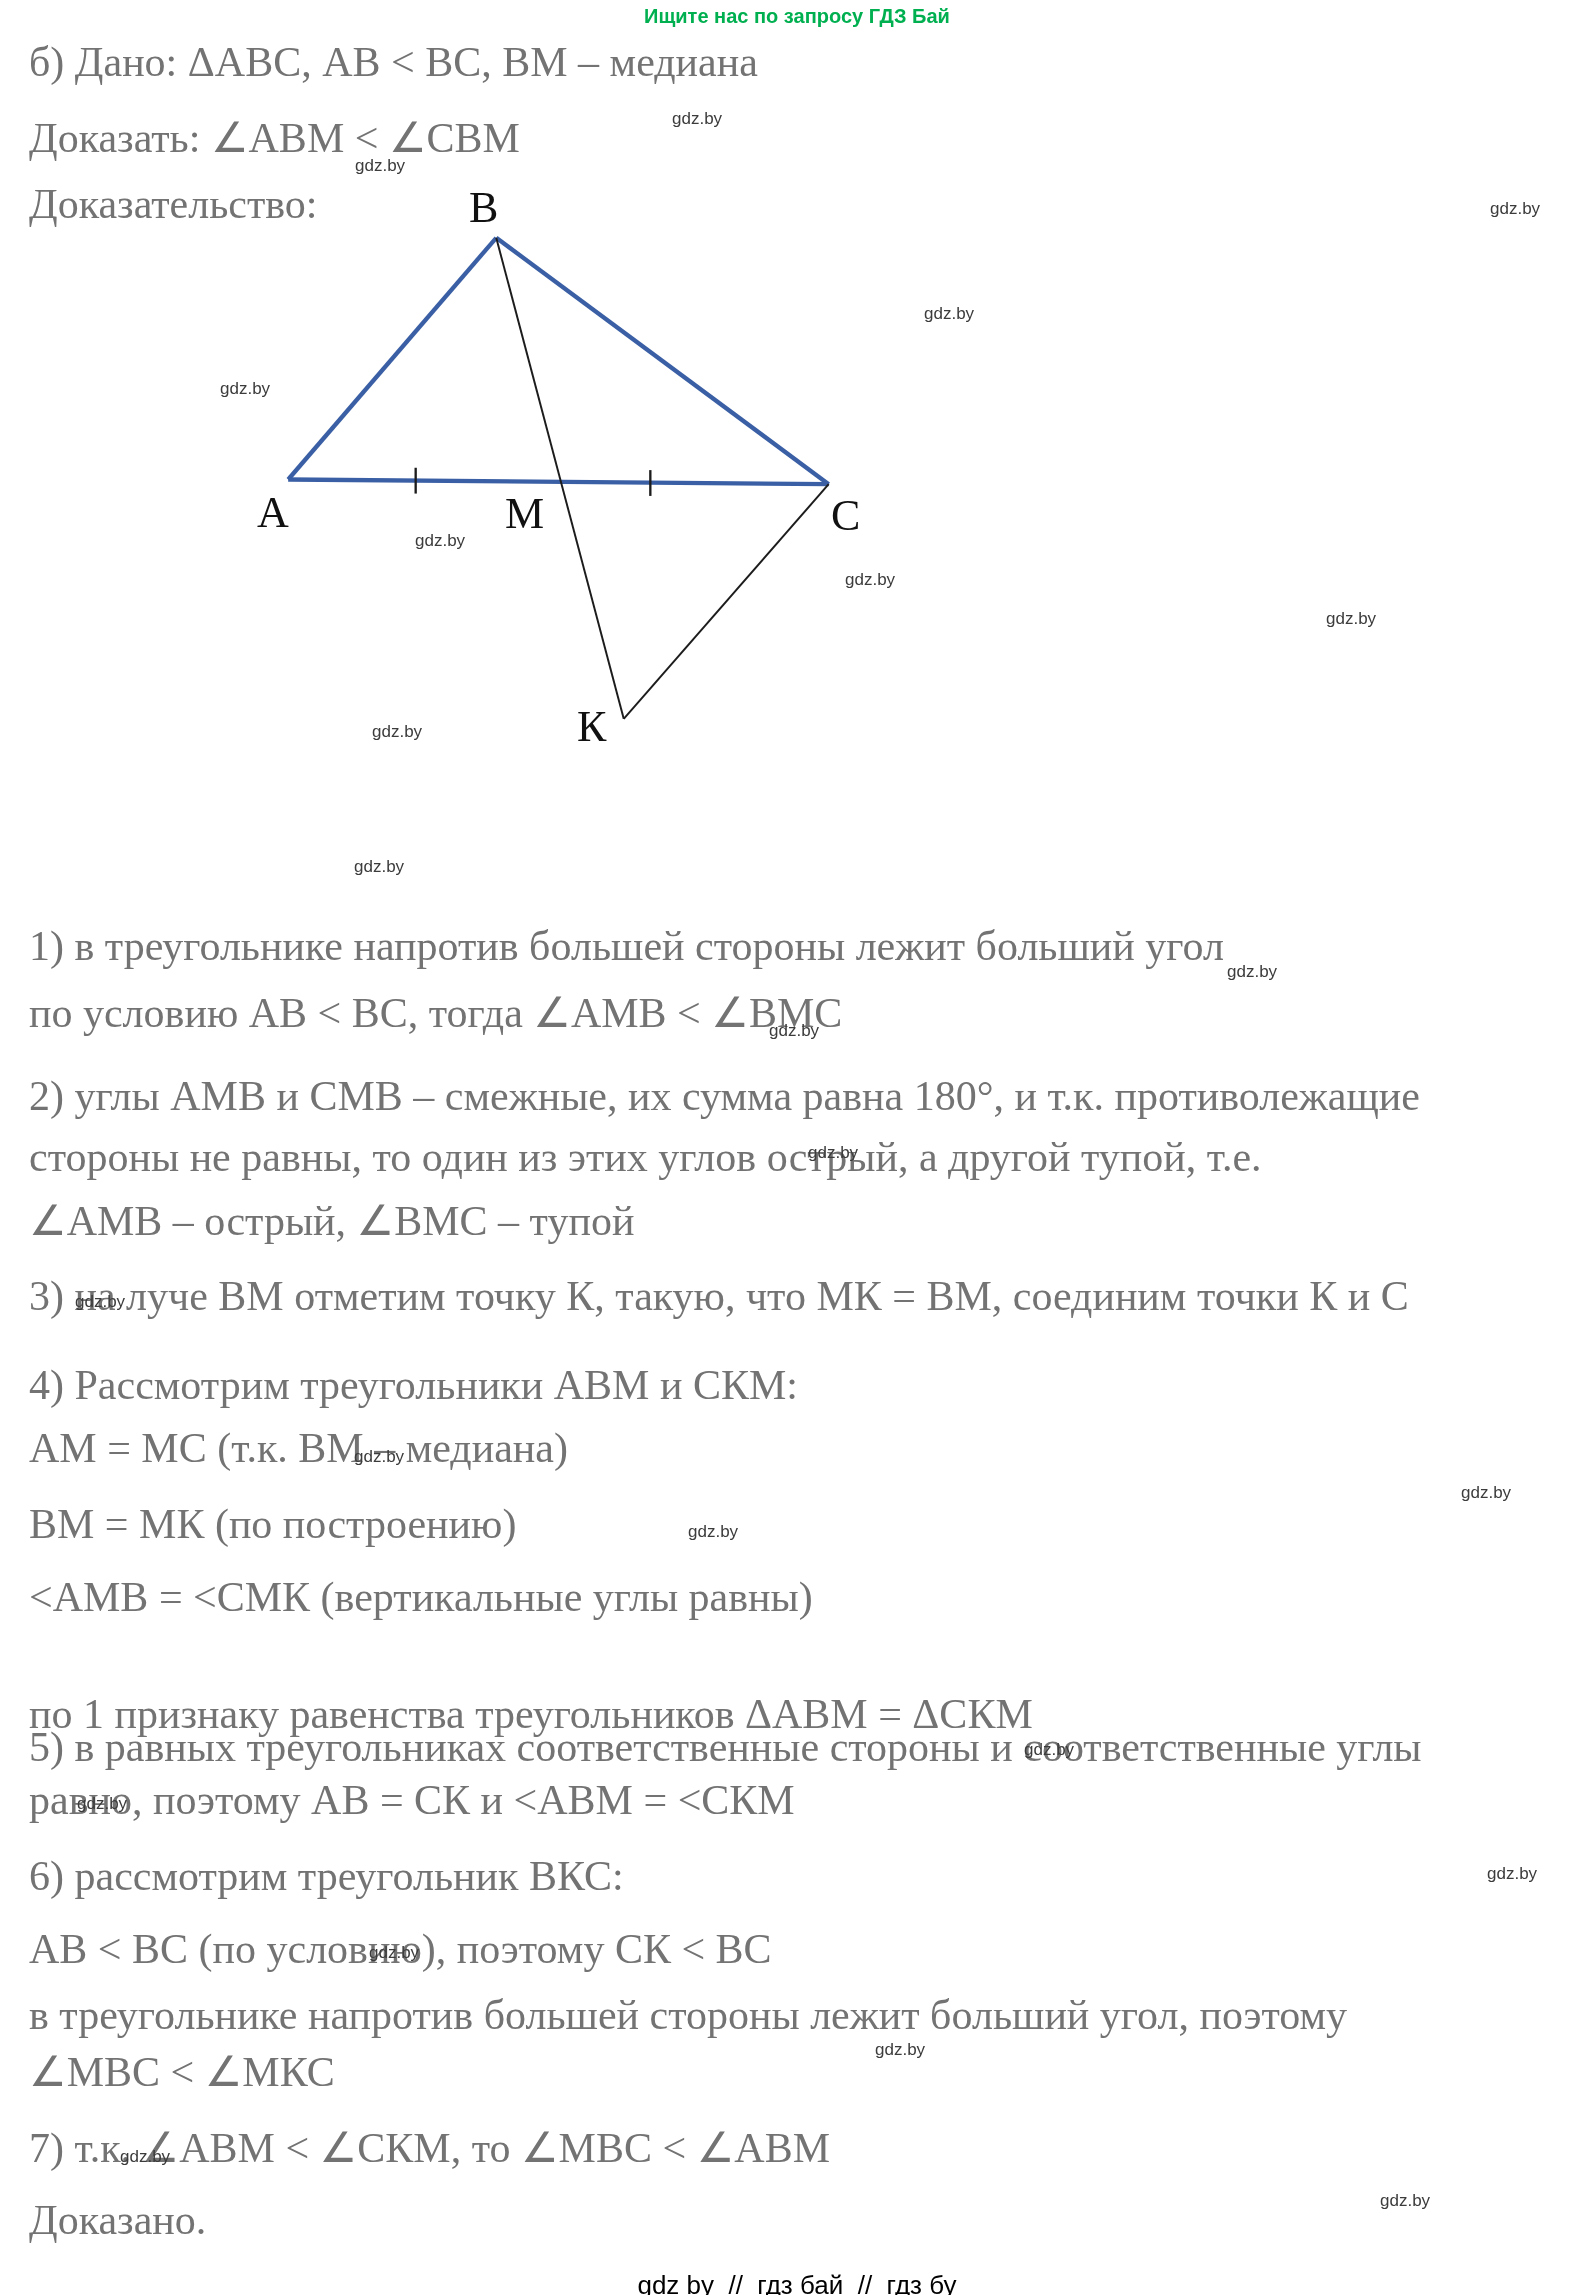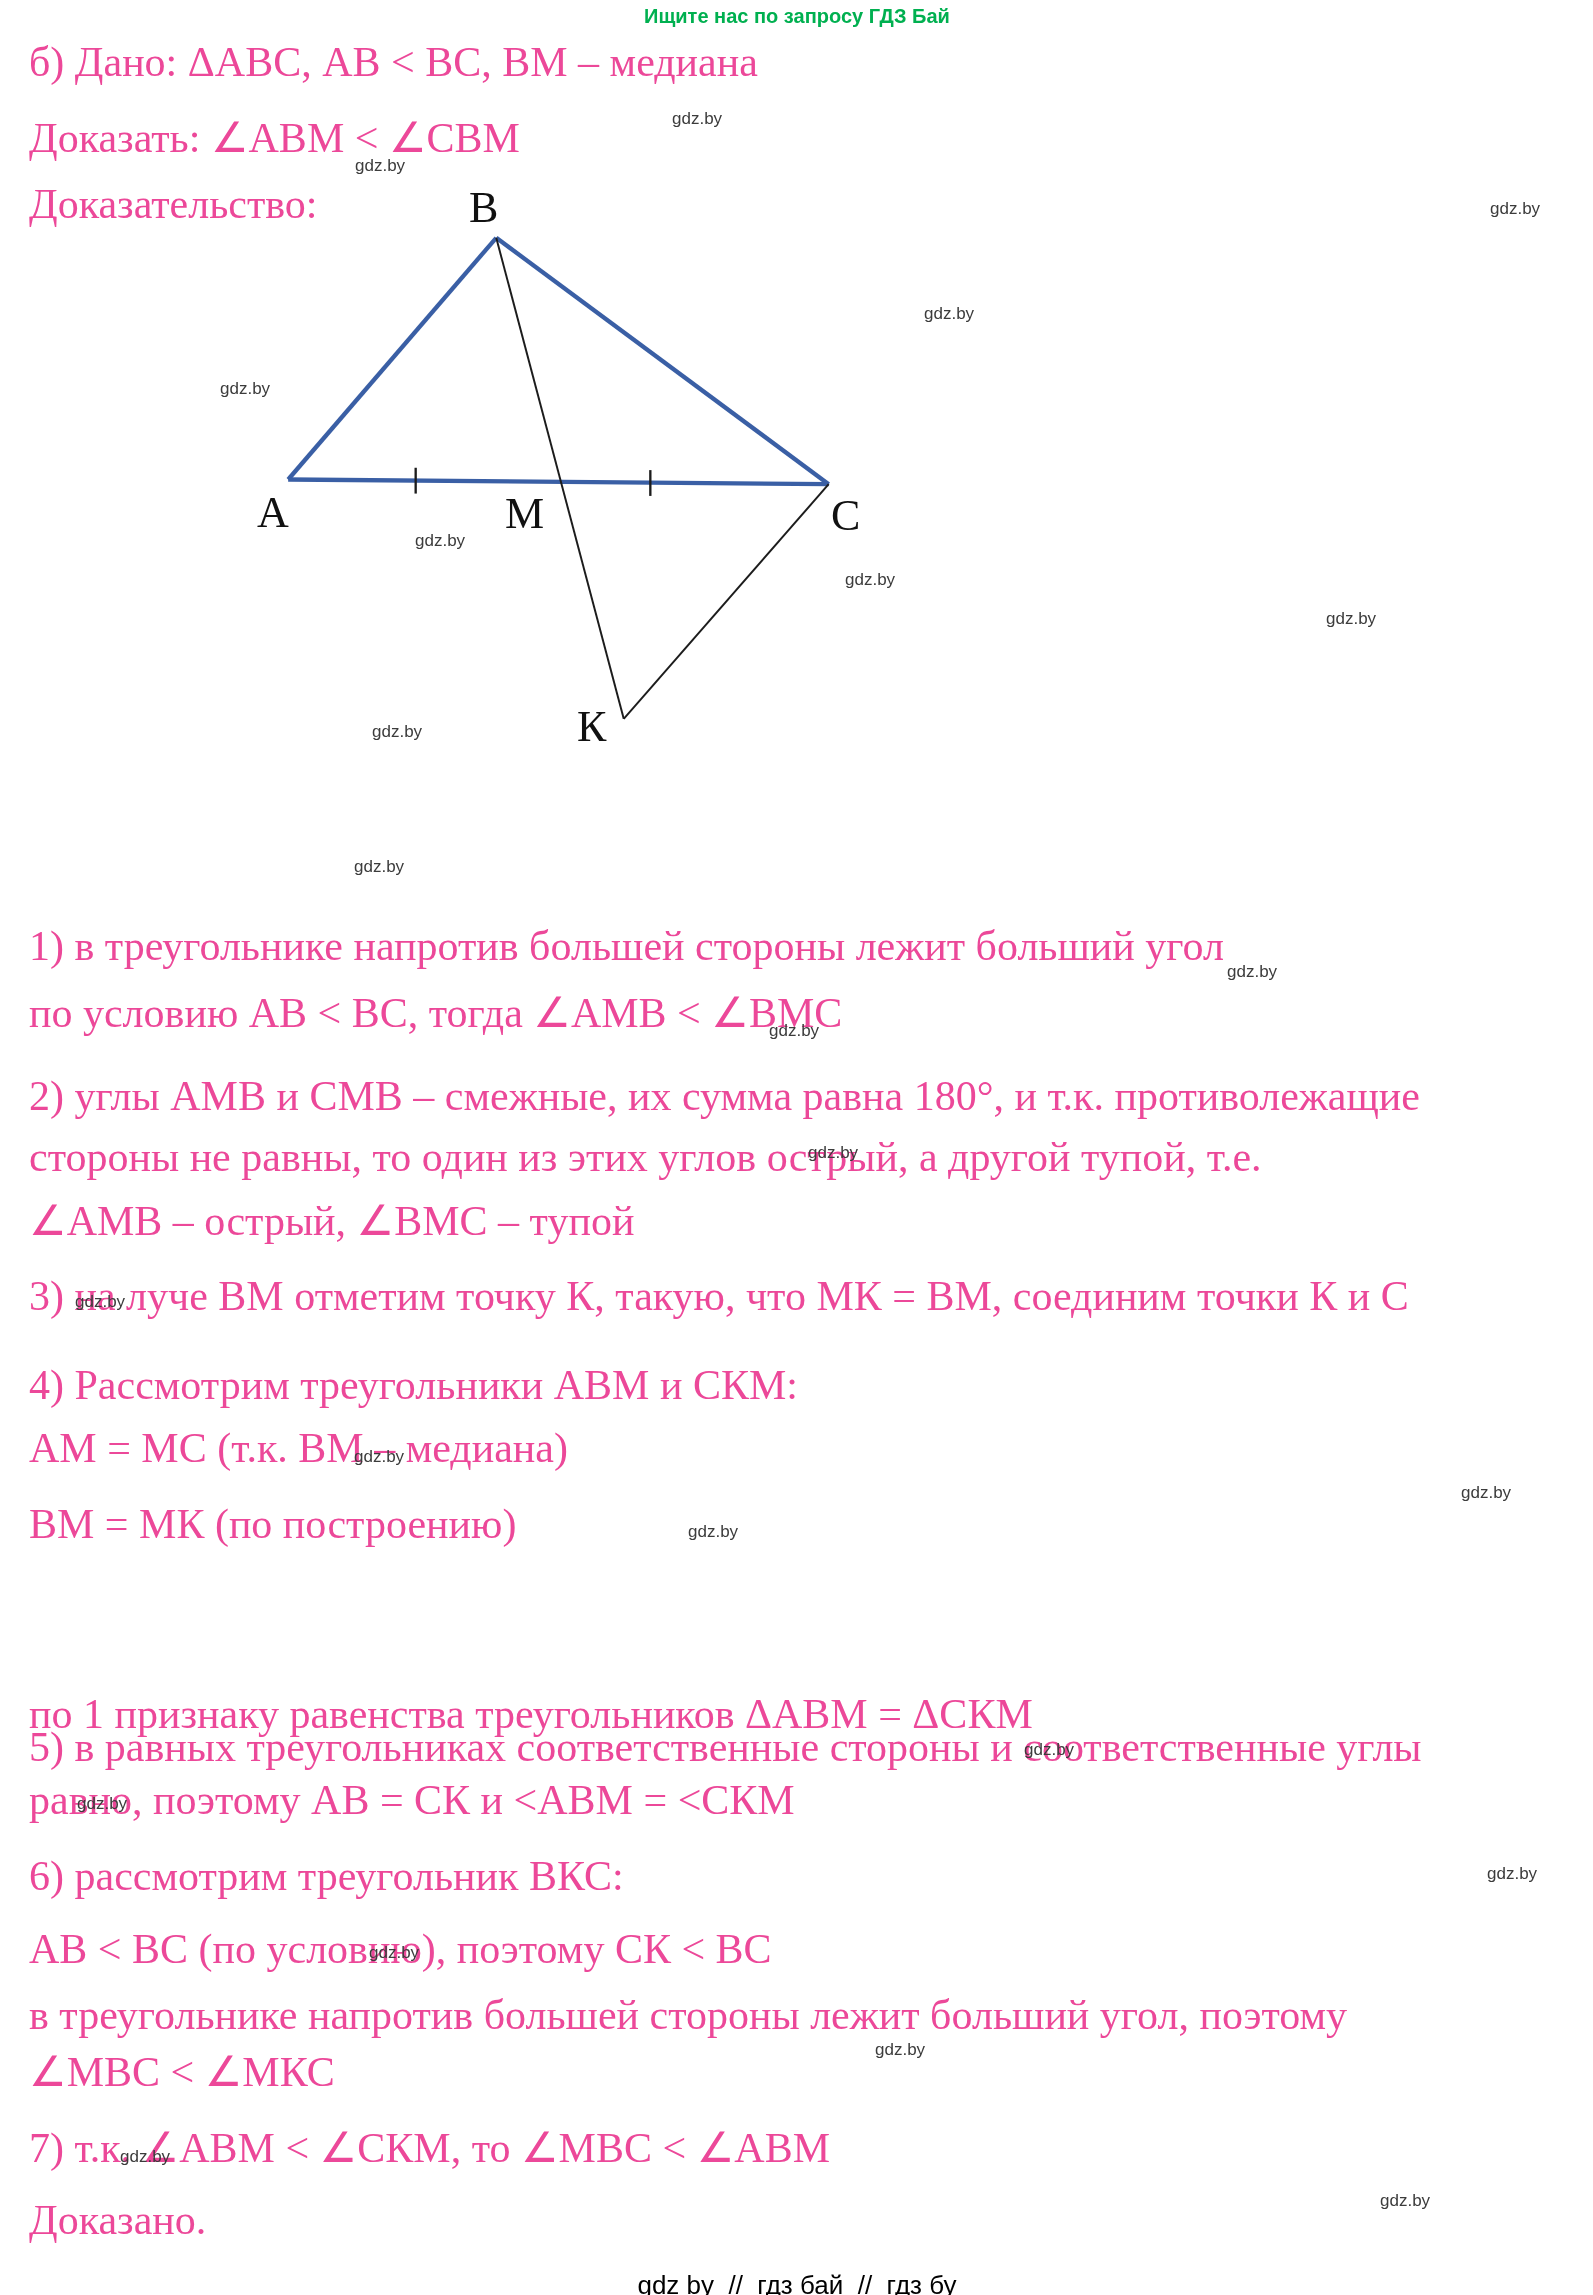--- a/index.html
+++ b/index.html
@@ -16,21 +16,21 @@
     text-align:center;
     font-family:"Liberation Sans", sans-serif;
     font-size:20px; font-weight:600;
     color:#00b050;
     white-space:pre;
   }
   .txt{
     position:absolute;
     left:29px;
     font-size:42px;
-    color:#ec4899;
+    color:#737373;
     white-space:nowrap;
     font-family:"Liberation Serif", serif;
   }
   .wm{
     position:absolute;
     font-family:"Liberation Sans", sans-serif;
     font-size:17px;
     color:#3c3c3c;
     white-space:nowrap;
   }
@@ -88,20 +88,21 @@
 
   <div class="txt" style="top:922px;">1) в треугольнике напротив большей стороны лежит больший угол</div>
   <div class="txt" style="top:988px;">по условию АВ &lt; ВС, тогда ∠АМВ &lt; ∠ВМС</div>
   <div class="txt" style="top:1072px;">2) углы АМВ и СМВ – смежные, их сумма равна 180°, и т.к. противолежащие</div>
   <div class="txt" style="top:1133px;text-align:center;">стороны не равны, то один из этих углов острый, а другой тупой, т.е.</div>
   <div class="txt" style="top:1196px;">∠АМВ – острый, ∠ВМС – тупой</div>
   <div class="txt" style="top:1272px;">3) на луче ВМ отметим точку К, такую, что МК = ВМ, соединим точки К и С</div>
   <div class="txt" style="top:1361px;">4) Рассмотрим треугольники АВМ и СКМ:</div>
   <div class="txt" style="top:1424px;">АМ = МС (т.к. ВМ – медиана)</div>
   <div class="txt" style="top:1500px;">ВМ = МК (по построению)</div>
+  <div class="txt" style="top:1573px;">&lt;АМВ = &lt;СМК (вертикальные углы равны)</div>
   <div class="txt" style="top:1647px;margin-top:43px;">по 1 признаку равенства треугольников ΔАВМ = ΔСКМ</div>
   <div class="txt" style="top:1723px;">5) в равных треугольниках соответственные стороны и соответственные углы</div>
   <div class="txt" style="top:1776px;">равно, поэтому АВ = СК и &lt;АВМ = &lt;СКМ</div>
   <div class="txt" style="top:1852px;">6) рассмотрим треугольник ВКС:</div>
   <div class="txt" style="top:1925px;">АВ &lt; ВС (по условию), поэтому СК &lt; ВС</div>
   <div class="txt" style="top:1991px;">в треугольнике напротив большей стороны лежит больший угол, поэтому</div>
   <div class="txt" style="top:2047px;">∠МВС &lt; ∠МКС</div>
   <div class="txt" style="top:2123px;">7) т.к. ∠АВМ &lt; ∠СКМ, то ∠МВС &lt; ∠АВМ</div>
   <div class="txt" style="top:2196px;">Доказано.</div>
 

